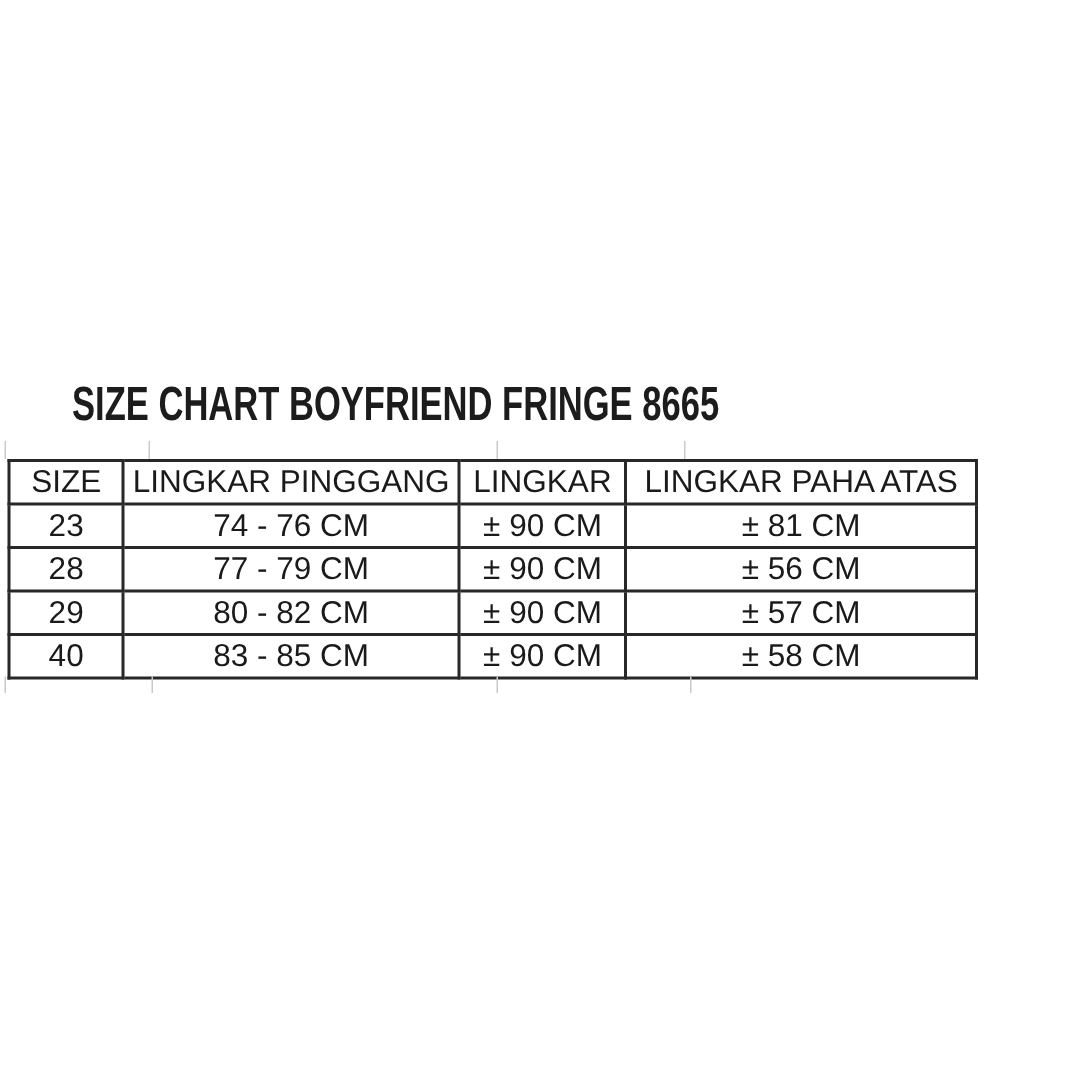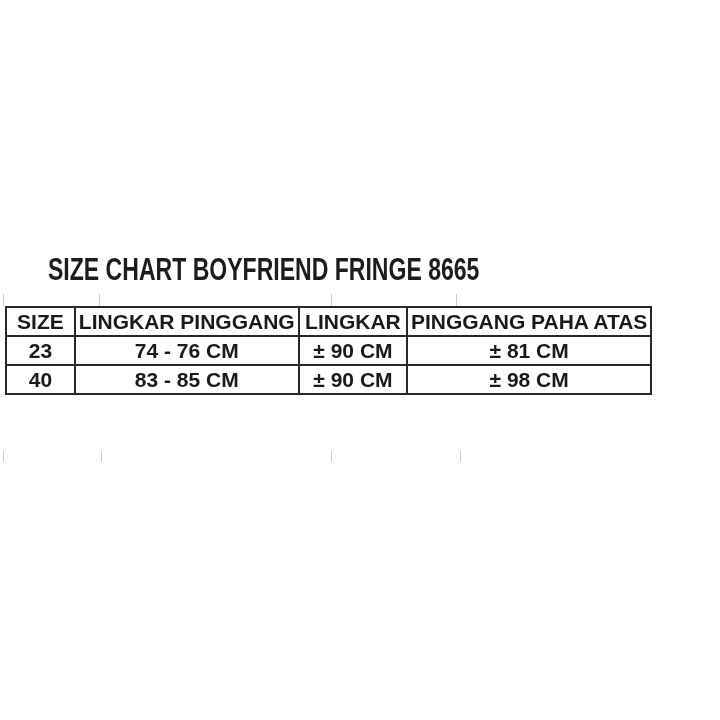--- a/index.html
+++ b/index.html
@@ -40,21 +40,21 @@
     top: 306px;
     border-collapse: collapse;
     table-layout: fixed;
     font-size: 21px;
     color: #1a1a1a;
     text-align: center;
   }
   table.size-table th,
   table.size-table td {
     border: 2px solid #282828;
-    font-weight: 700;
+    font-weight: 400;
     height: 27px;
     padding: 0;
     vertical-align: middle;
     white-space: nowrap;
     background: #ffffff;
   }
   col.c-size    { width: 97px;  }
   col.c-waist   { width: 232px; }
   col.c-length  { width: 124px; }
   col.c-thigh   { width: 251px; }
@@ -95,35 +95,47 @@
       <col class="c-size">
       <col class="c-waist">
       <col class="c-length">
       <col class="c-thigh">
     </colgroup>
     <thead>
       <tr>
         <th>SIZE</th>
         <th>LINGKAR PINGGANG</th>
         <th>LINGKAR</th>
-        <th>PINGGANG PAHA ATAS</th>
+        <th>LINGKAR PAHA ATAS</th>
       </tr>
     </thead>
     <tbody>
       <tr>
         <td>23</td>
         <td>74 - 76 CM</td>
         <td>± 90 CM</td>
         <td>± 81 CM</td>
       </tr>
       <tr>
+        <td>28</td>
+        <td>77 - 79 CM</td>
+        <td>± 90 CM</td>
+        <td>± 56 CM</td>
+      </tr>
+      <tr>
+        <td>29</td>
+        <td>80 - 82 CM</td>
+        <td>± 90 CM</td>
+        <td>± 57 CM</td>
+      </tr>
+      <tr>
         <td>40</td>
         <td>83 - 85 CM</td>
         <td>± 90 CM</td>
-        <td>± 98 CM</td>
+        <td>± 58 CM</td>
       </tr>
     </tbody>
   </table>
 
   <div class="stub below b1"></div>
   <div class="stub below b2"></div>
   <div class="stub below b3"></div>
   <div class="stub below b4"></div>
   <div class="stub below b5"></div>
 

